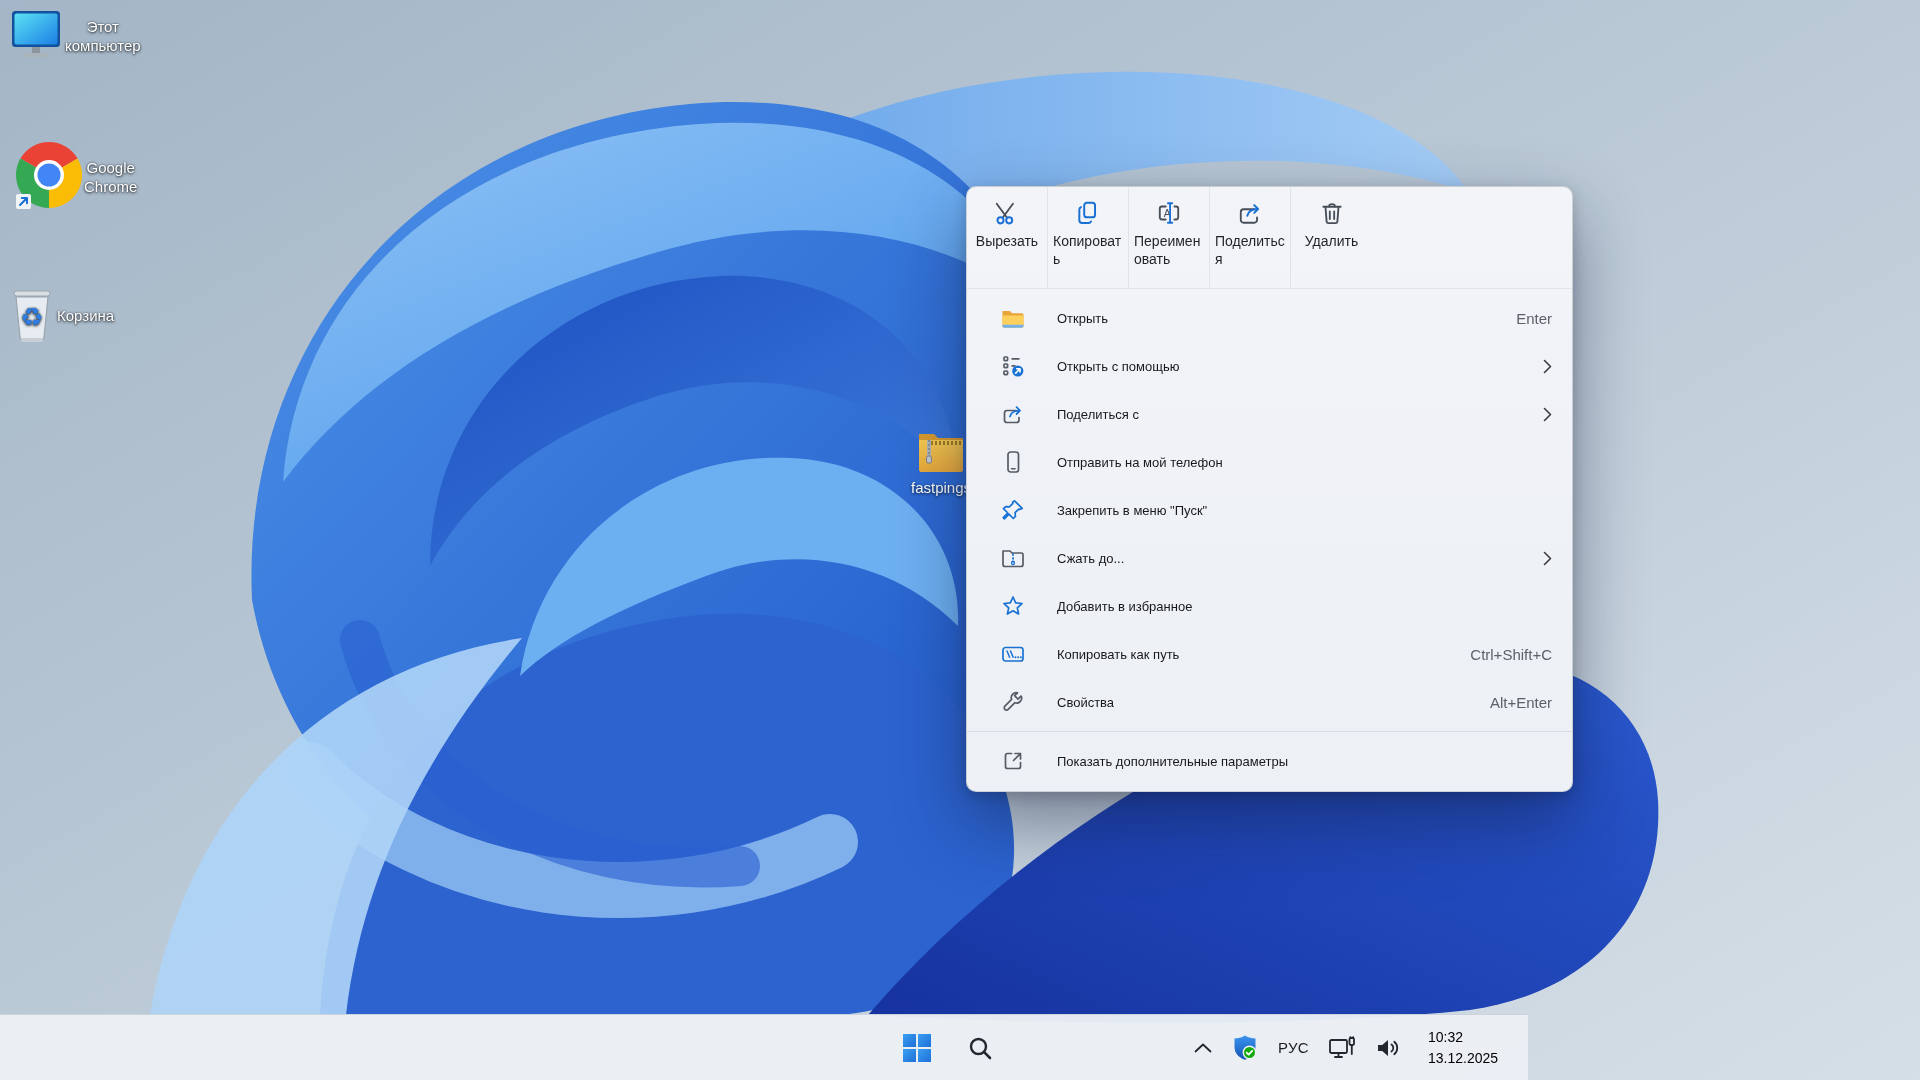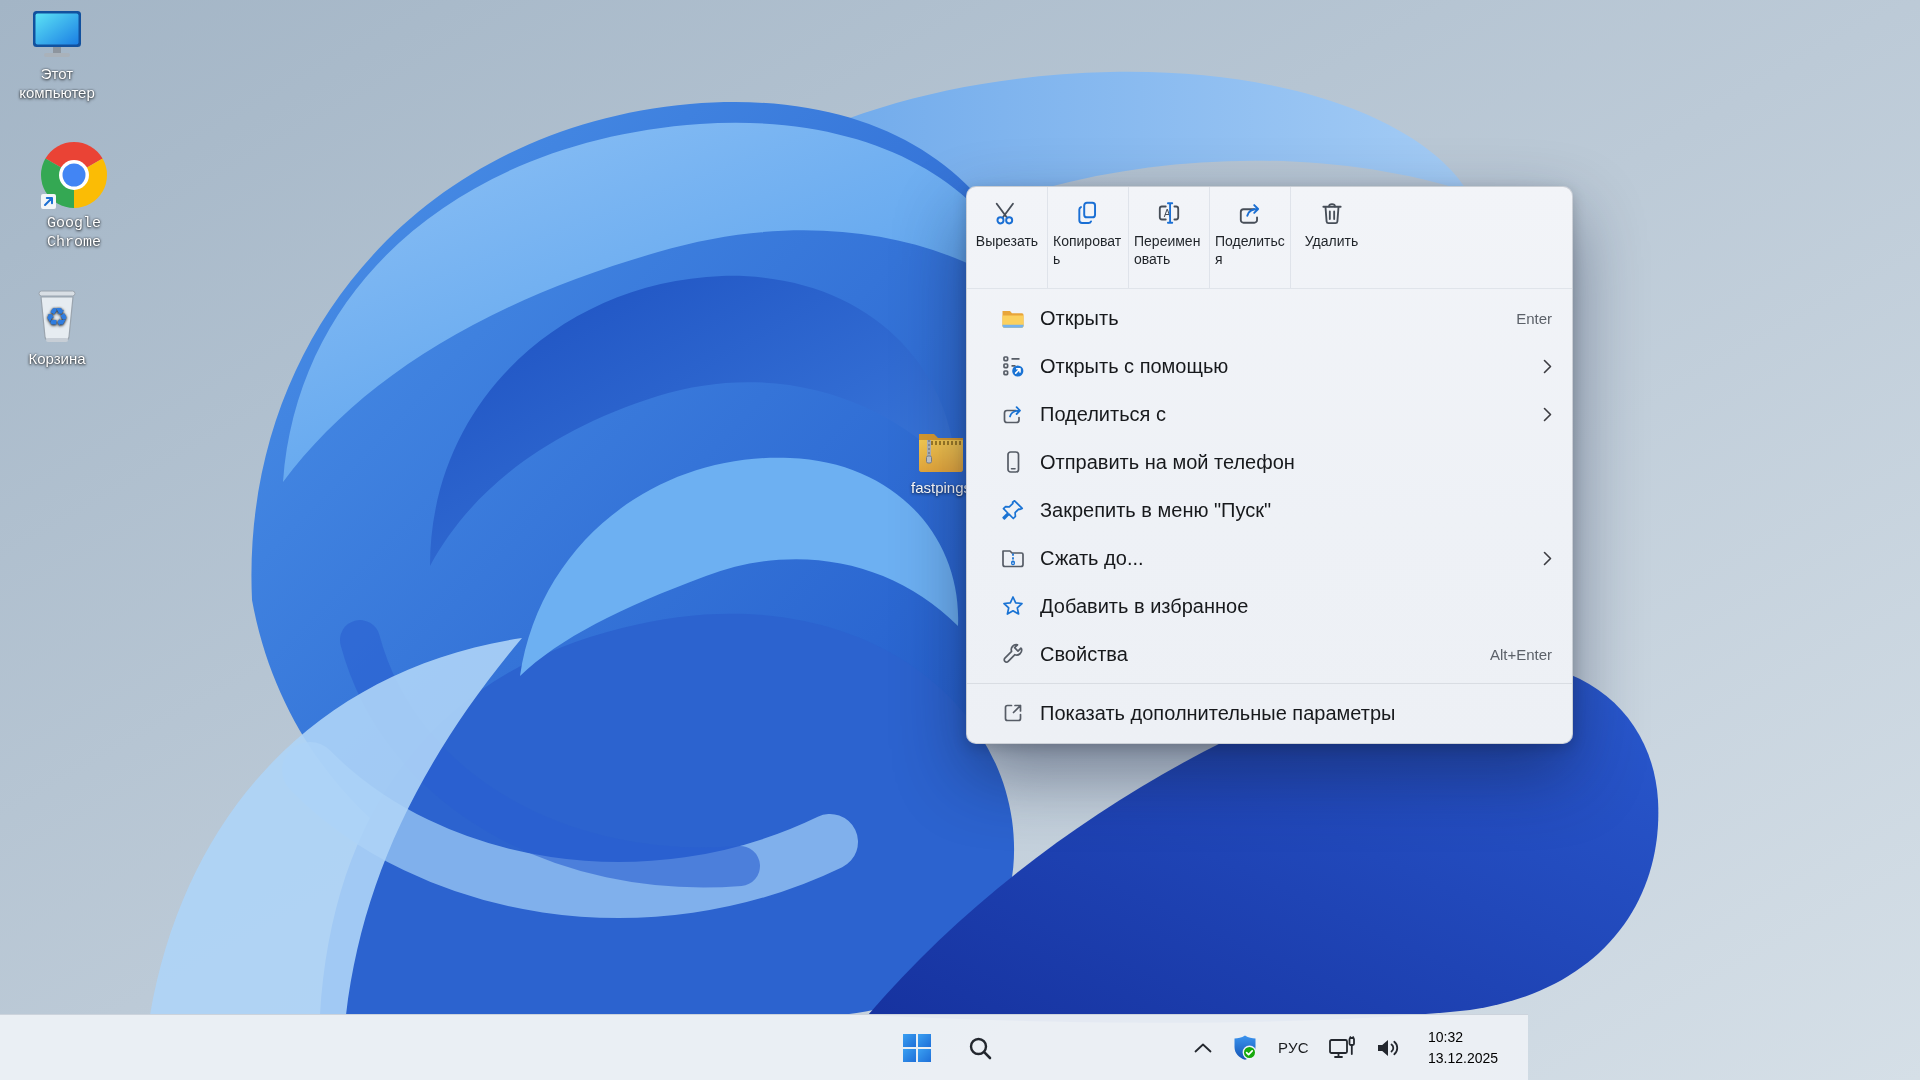--- a/index.html
+++ b/index.html
@@ -5,21 +5,21 @@
   html,body{margin:0;padding:0;background:#222;}
   #stage{position:relative;width:1920px;height:1080px;overflow:hidden;
     font-family:"Liberation Sans","DejaVu Sans",sans-serif;
     -webkit-font-smoothing:antialiased;}
   #stage svg{display:block;}
 
   
   #wallpaper{position:absolute;inset:0;}
 
   
-  .dicon{position:absolute;width:100px;display:flex;flex-direction:column;align-items:center;
+  .dicon{position:absolute;width:100px;display:flex;flex-direction:row;align-items:center;
     color:#fff;font-size:15px;line-height:1.28;text-align:center;cursor:default;
     text-shadow:0 1px 3px rgba(0,0,0,.8),0 0 2px rgba(0,0,0,.55);}
   .dicon .lbl{margin-top:4px;max-width:96px;}
   #file-fastping{position:absolute;left:893px;top:428px;width:96px;display:flex;flex-direction:column;align-items:center;
     color:#fff;font-size:15px;text-shadow:0 1px 3px rgba(0,0,0,.8);}
   #file-fastping .lbl{margin-top:5px;white-space:nowrap;}
 
   
   #ctx{position:absolute;left:966px;top:186px;width:607px;
     background:linear-gradient(180deg,#f2f4f8 0%,#eef1f6 60%,#edf0f5 100%);
@@ -28,21 +28,21 @@
     box-sizing:border-box;padding-bottom:6px;}
   #ctx-toolbar{display:flex;height:102px;border-bottom:1px solid #e0e4ea;box-sizing:border-box;}
   .tb-cell{width:81px;box-sizing:border-box;padding-top:13px;display:flex;flex-direction:column;align-items:center;
     border-right:1px solid #dfe3ea;cursor:default;}
   .tb-cell:last-child{border-right:none;}
   .tb-cell .tb-lbl{margin-top:6px;font-size:14px;line-height:1.3;color:#1f2328;text-align:left;
     word-break:break-all;padding:0 5px;}
   .menu-rows{padding-top:5px;}
   .menu-item{height:48px;display:flex;align-items:center;padding:0 20px 0 33px;cursor:default;position:relative;}
   .mi-icon{width:25px;display:flex;justify-content:center;}
-  .mi-label{margin-left:15px;font-size:20px;color:#17191c;}
+  .mi-label{margin-left:32px;font-size:13px;color:#17191c;}
   .mi-right{margin-left:auto;font-size:15px;color:#5c6169;}
   .mi-chevron{margin-left:auto;display:flex;}
   .hl-box{position:absolute;left:1px;right:2px;top:1px;bottom:1px;
     border:3px solid #e01212;pointer-events:none;}
   .ctx-sep{height:1px;background:#d9dde3;margin:5px 0;}
 
   
   #taskbar{position:absolute;left:0;top:1014px;width:1528px;height:66px;
     background:rgba(235,239,245,.97);border-top:1px solid #ccd3dc;box-sizing:border-box;}
   .tb-btn{position:absolute;top:13px;width:40px;height:40px;border-radius:6px;display:flex;
@@ -116,21 +116,21 @@
           </defs>
         <rect x="5" y="3" width="48" height="36" rx="3.5" fill="#12519e"></rect>
         <rect x="7.5" y="5.5" width="43" height="31" rx="2" fill="url(#gScr)"></rect>
         <rect x="25" y="39" width="8" height="6" fill="#8d959e"></rect>
         <rect x="16" y="45" width="26" height="4" rx="2" fill="#aab2ba"></rect>
       </svg>
     </span>
     <span class="lbl">Этот компьютер</span>
   </div>
 
-  <div class="dicon" style="left:24px;top:140px;font-family:Liberation Mono, monospace;">
+  <div class="dicon" style="left:14px;top:140px;">
     <span>
       <svg width="70" height="70" viewBox="-35 -35 70 70">
         <path d="M0 0 L-28.6 -16.5 A33 33 0 0 1 28.6 -16.5 Z" fill="#ea4335"></path>
         <path d="M0 0 L28.6 -16.5 A33 33 0 0 1 0 33 Z" fill="#fbbc05"></path>
         <path d="M0 0 L0 33 A33 33 0 0 1 -28.6 -16.5 Z" fill="#34a853"></path>
         <circle cx="0" cy="0" r="15" fill="#fff"></circle>
         <circle cx="0" cy="0" r="11.5" fill="#4285f4"></circle>
         <g transform="translate(-33,19)">
           <rect x="0" y="0" width="15" height="15" rx="2" fill="#f2f5f8"></rect>
           <path d="M4 11 L11 4 M11 4 h-5.2 M11 4 v5.2" stroke="#1a6fd4" stroke-width="2" fill="none" stroke-linecap="round" stroke-linejoin="round"></path>
@@ -316,20 +316,33 @@
 
       <div class="menu-item">
         <span class="mi-icon">
           <svg width="24" height="24" viewBox="0 0 24 24" fill="none">
             <path d="M12 3 l2.7 5.8 6.3 .7 -4.7 4.3 1.3 6.2 -5.6 -3.2 -5.6 3.2 1.3 -6.2 -4.7 -4.3 6.3 -.7 Z" stroke="#1a73d4" stroke-width="1.7" stroke-linejoin="round"></path>
           </svg>
           </span>
         <span class="mi-label">Добавить в избранное</span>
       </div>
 
+      <div class="menu-item">
+        <span class="mi-icon">
+          <svg width="24" height="24" viewBox="0 0 24 24" fill="none">
+            <rect x="2" y="5.5" width="20" height="13.5" rx="2.5" stroke="#1a73d4" stroke-width="1.7"></rect>
+            <path d="M6 9 l2.6 6.3 M9.5 9 l2.6 6.3" stroke="#1a73d4" stroke-width="1.5" stroke-linecap="round"></path>
+            <circle cx="14.5" cy="15.2" r="1" fill="#1a73d4"></circle>
+              <circle cx="17.2" cy="15.2" r="1" fill="#1a73d4"></circle>
+              <circle cx="19.9" cy="15.2" r="1" fill="#1a73d4"></circle>
+          </svg>
+          </span>
+        <span class="mi-label">Копировать как путь</span>
+        <span class="mi-right">Ctrl+Shift+C</span>
+      </div>
 
       <div class="menu-item">
         <span class="mi-icon">
           <svg width="24" height="24" viewBox="0 0 24 24" fill="none">
             <path d="M20.5 6.8 a5 5 0 0 1 -6.6 5.9 L7.2 19.4 a2.3 2.3 0 0 1 -3.3 -3.3 L10.6 9.4 A5 5 0 0 1 16.5 2.8 L13.6 5.7 l3.4 3.4 2.9 -2.9 Z" stroke="#565c66" stroke-width="1.7" stroke-linejoin="round"></path>
           </svg>
           </span>
         <span class="mi-label">Свойства</span>
         <span class="mi-right">Alt+Enter</span>
       </div>

